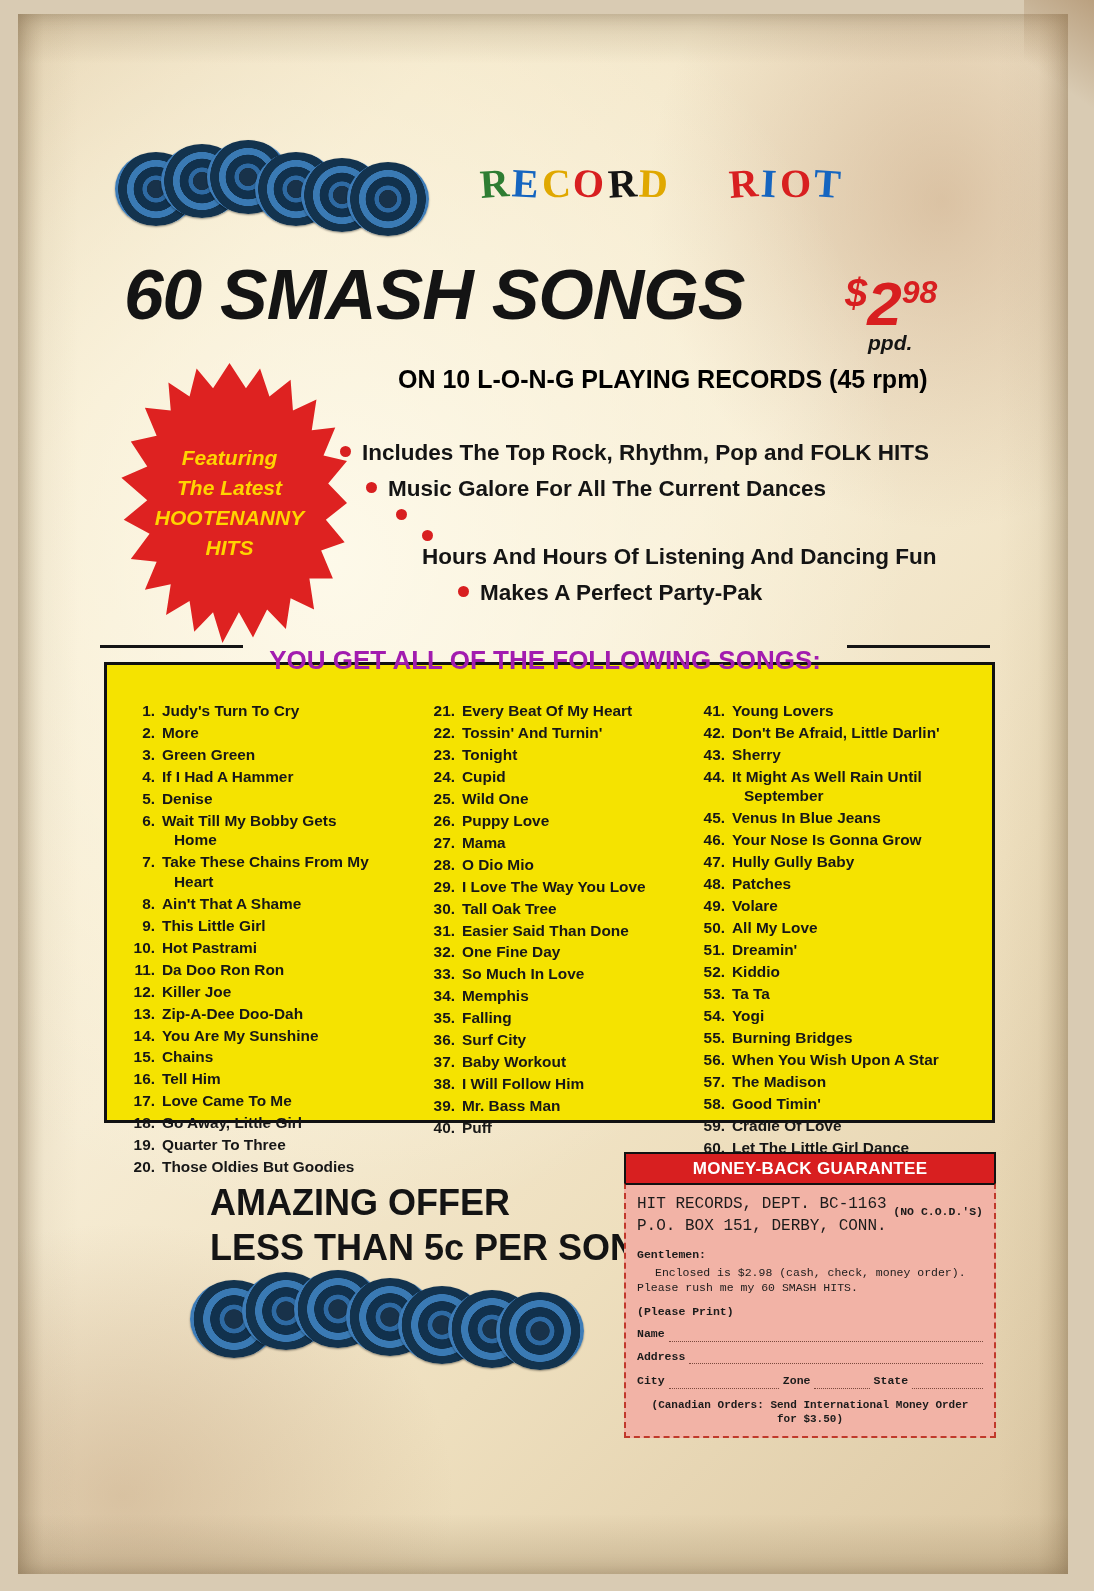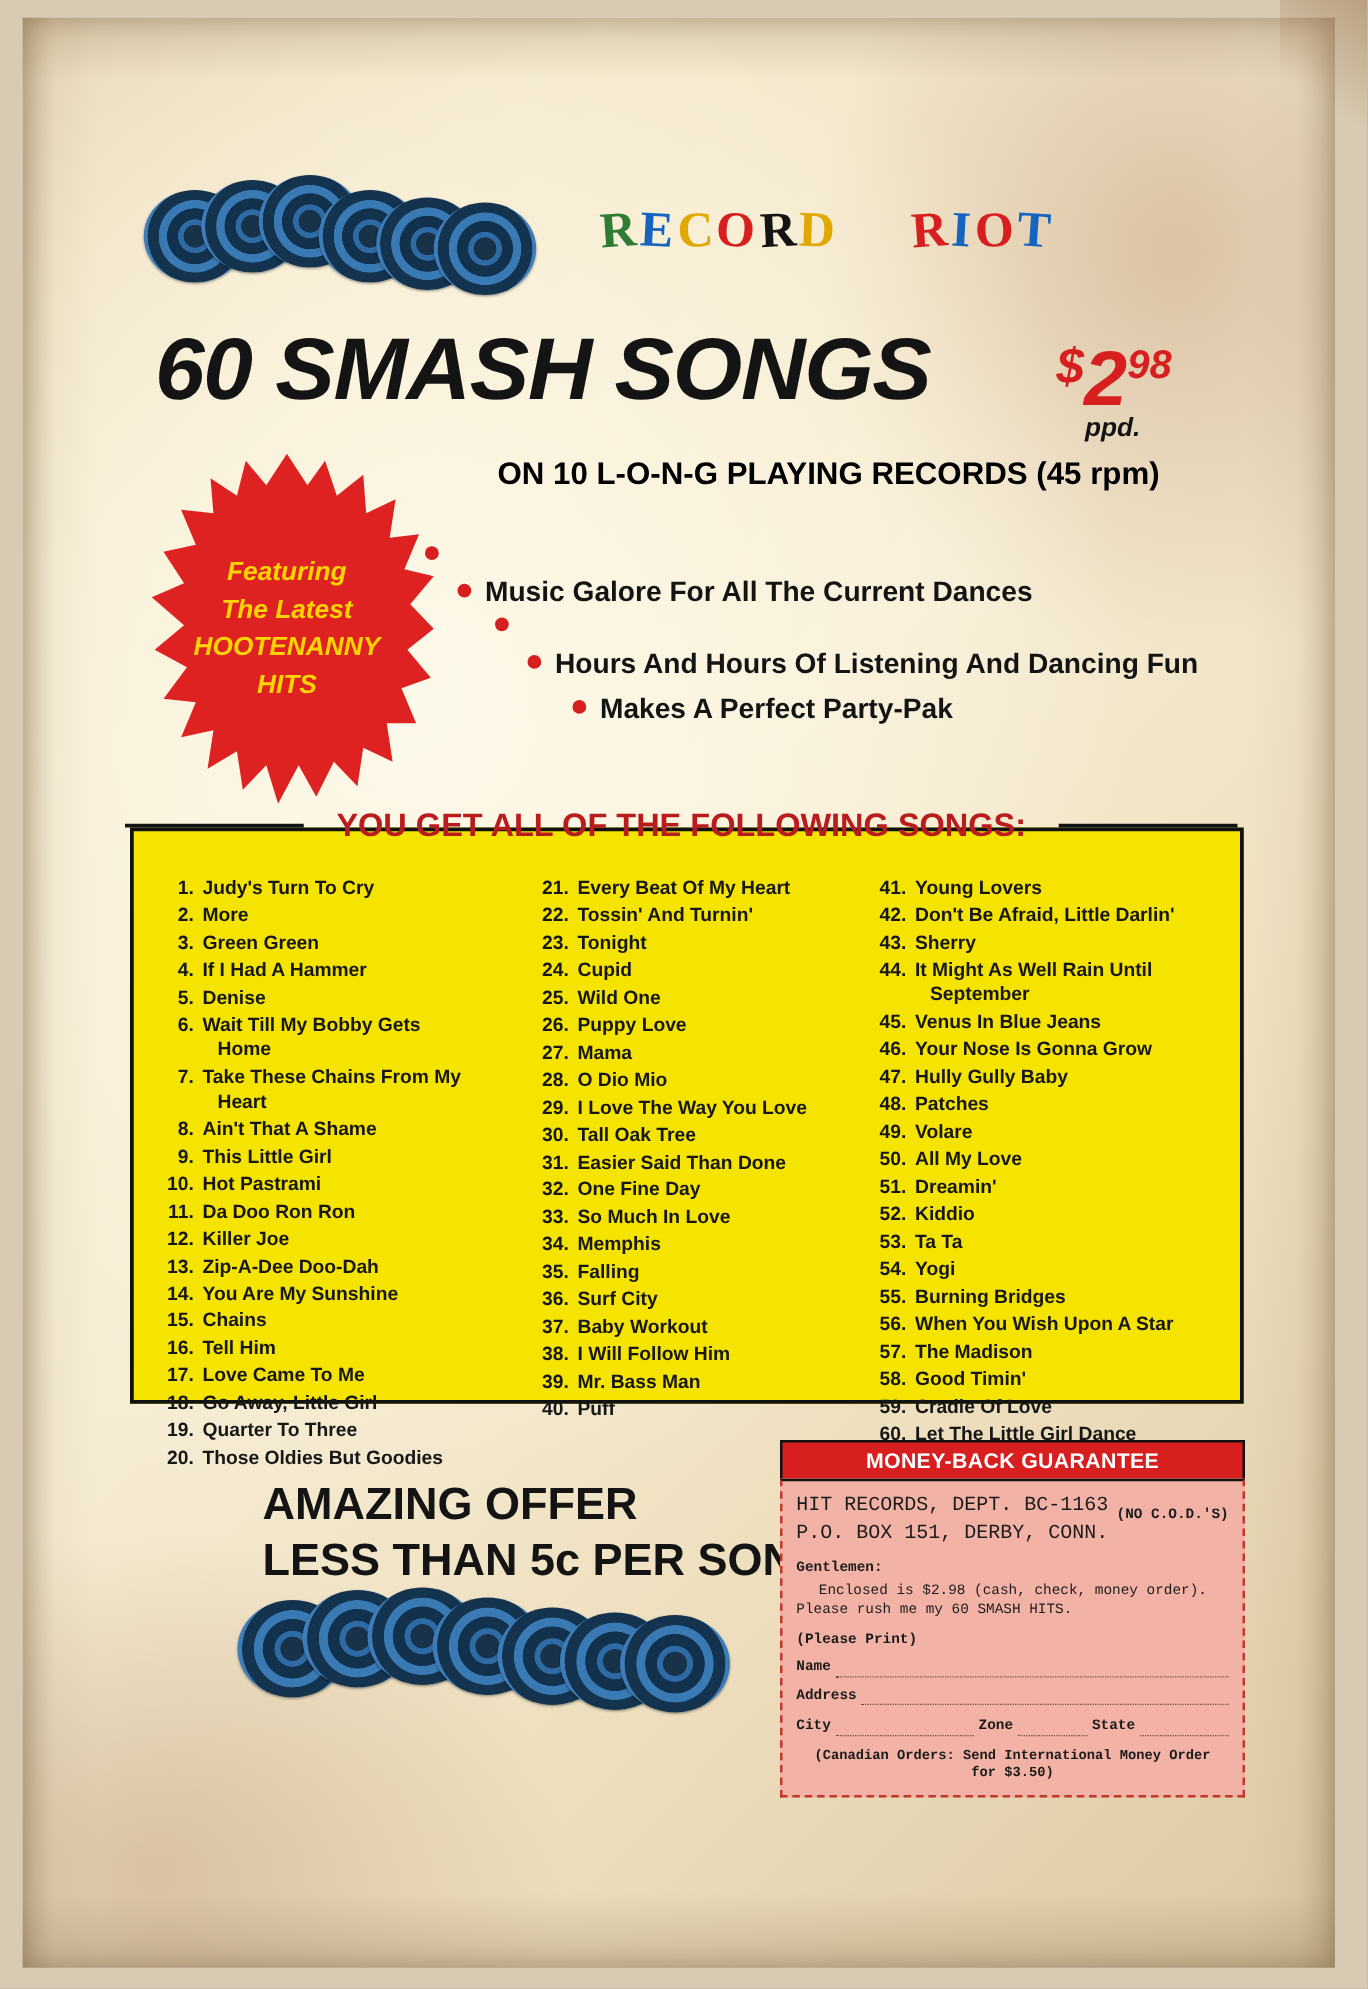--- a/index.html
+++ b/index.html
@@ -185,34 +185,33 @@
     border-radius: 50%;
     background: #d81f20;
     margin-right: 11px;
     flex: none;
     position: relative;
     top: -3px;
   }
   .br1 { margin-left: 0px; }
   .br2 { margin-left: 26px; }
   .br3 { margin-left: 56px; }
-  .br4 { margin-left: 82px; }
+  .br4 { margin-left: 82px; flex-direction: column; }
   .br5 { margin-left: 118px; }
 
   
   .songs-title {
     position: absolute;
     left: 100px; top: 645px;
     width: 890px;
     text-align: center;
     font-weight: bold;
     font-size: 26px;
-    color: #b91c1c;
+    color: #a21caf;
     display: flex;
-    align-items: center;
     gap: 26px;
   }
   .songs-title .rule {
     flex: 1;
     height: 3px;
     background: #141414;
   }
   .songbox {
     position: absolute;
     left: 104px; top: 662px;
@@ -355,20 +354,21 @@
         <div class="l1">Featuring</div>
         <div class="l2">The Latest</div>
         <div class="l3">HOOTENANNY</div>
         <div class="l4">HITS</div>
       </div>
     </div>
 
     <div class="bullets">
       <div class="bullet-row br1">
         <span class="bullet-dot"></span>
+        <span>Includes The Top Rock, Rhythm, Pop and FOLK HITS</span>
       </div>
       <div class="bullet-row br2">
         <span class="bullet-dot"></span>
         <span>Music Galore For All The Current Dances</span>
       </div>
       <div class="bullet-row br3">
         <span class="bullet-dot"></span>
       </div>
       <div class="bullet-row br4">
         <span class="bullet-dot"></span>

